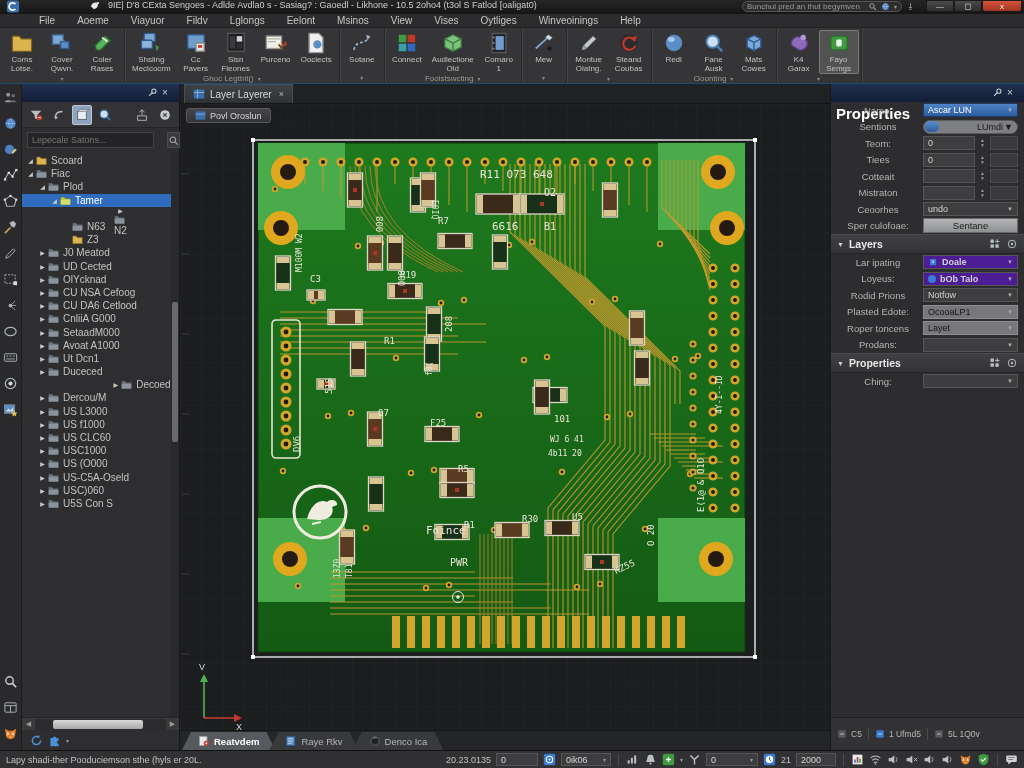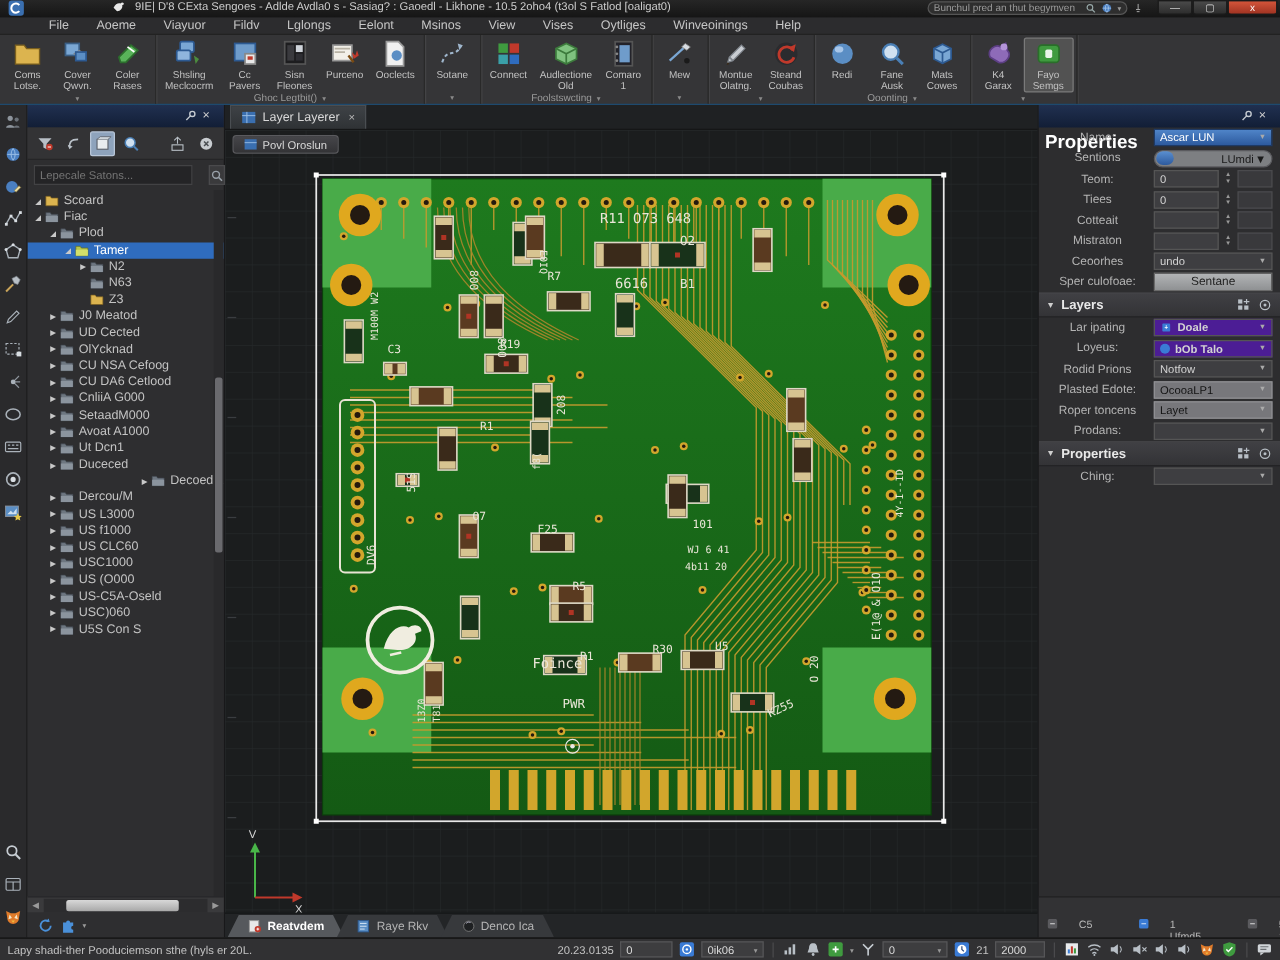--- a/index.html
+++ b/index.html
@@ -107,21 +107,21 @@
   .drop.dk{background:#4c1d95;font-weight:bold;}
   .spinner{width:52px;}
   .spin-ud{width:9px;height:14px;display:flex;flex-direction:column;align-items:center;justify-content:center;color:#999;font-size:5px;line-height:5px;}
   .field2{flex:1;background:#39393c;border:1px solid #4a4a4d;height:14px;}
   .pbtn{flex:1;height:15px;background:linear-gradient(#b2b4b6,#8f9193);border:1px solid #6a6a6a;color:#1d1d1d;
     font-size:9.5px;display:flex;align-items:center;justify-content:center;}
   .sliderc{flex:1;height:14px;background:#7d7f82;border:1px solid #5a5a5e;border-radius:7px;display:flex;align-items:center;color:#1a1a1a;font-size:9px;position:relative;}
   .sliderc .knob{position:absolute;left:1px;width:14px;height:11px;background:linear-gradient(#5a8fd0,#2d5a9e);border-radius:6px;}
   .sliderc .sval{margin-left:auto;margin-right:14px;}
   .dot{width:8px;height:8px;border-radius:50%;background:#3a7bd5;flex:none;}
-  .rfooter{height:16px;background:#323234;border-top:1px solid #1f1f21;display:flex;gap:16px;padding:16px 6px;color:#b8b8b8;font-size:8.5px;}
+  .rfooter{height:16px;background:#323234;border-top:1px solid #1f1f21;display:flex;align-items:center;gap:4px;padding:16px 6px;color:#b8b8b8;font-size:8.5px;}
   .rfooter svg{width:10px;height:10px;}
   
   .statusbar{position:absolute;left:0;bottom:0;width:1024px;height:18px;background:#313133;border-top:1px solid #101010;
     display:flex;align-items:center;padding:0 6px;gap:5px;color:#c2c2c2;font-size:9px;}
   .statusbar .sleft{flex:1;white-space:nowrap;overflow:hidden;}
   .sfield{height:13px;background:#3d3d3f;border:1px solid #565658;color:#d8d8d8;display:flex;align-items:center;padding:0 4px;font-size:9px;}
   .sico{width:13px;height:13px;flex:none;}
   .sico svg{width:13px;height:13px;}
   .ssep{width:1px;height:12px;background:#4a4a4c;margin:0 2px;}
   .scaret{font-size:6px;color:#999;}
@@ -659,21 +659,21 @@
         <div class="trow sel" style="padding-left: 28px;">
           <span class="arr">◢</span>
           <span class="ficon">
             <svg class="ic" viewBox="0 0 16 16" width="13" height="11">
               <path d="M1 3h5l1.5 2H15v9H1z" fill="#b9c74f" stroke="#5d6a1e" stroke-width="0.8"></path>
               <path d="M1 7h14v7H1z" fill="#d4e06a"></path>
             </svg>
           </span>
           <span>Tamer</span>
         </div>
-        <div class="trow" style="padding-left: 40px;">
+        <div class="trow" style="padding-left: 40px; flex-direction: column;">
           <span class="arr">▶</span>
           <span class="ficon">
             <svg class="ic" viewBox="0 0 16 16" width="13" height="11">
               <path d="M1 3h5l1.5 2H15v9H1z" fill="#6d7680" stroke="#3d434a" stroke-width="0.8"></path>
               <path d="M1 7h14v7H1z" fill="#8b949e"></path>
             </svg>
           </span>
           <span>N2</span>
         </div>
         <div class="trow" style="padding-left: 40px;">

